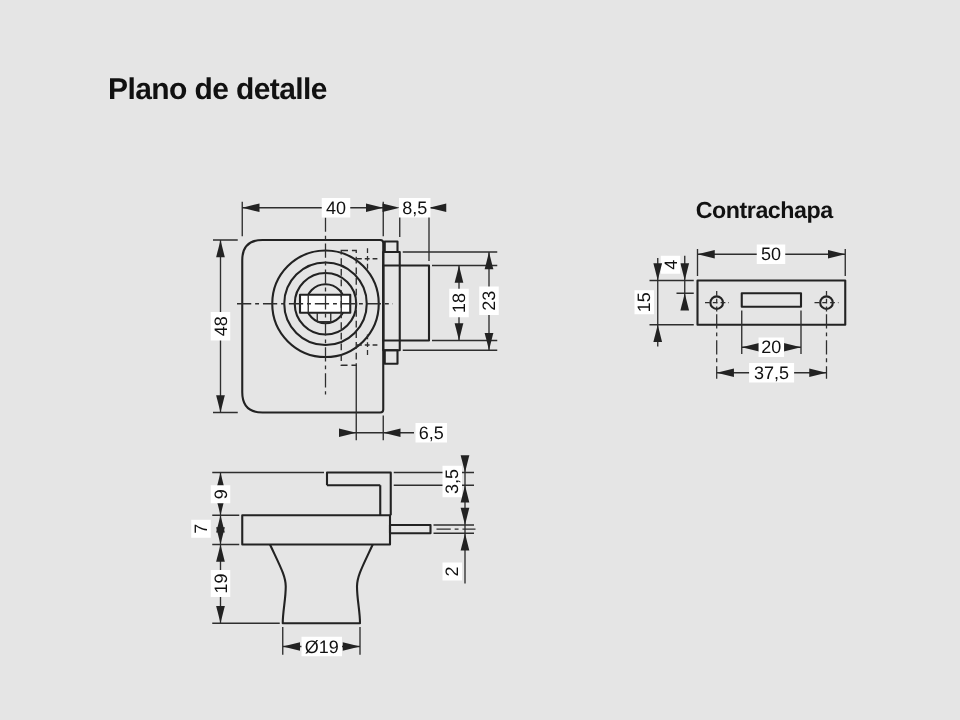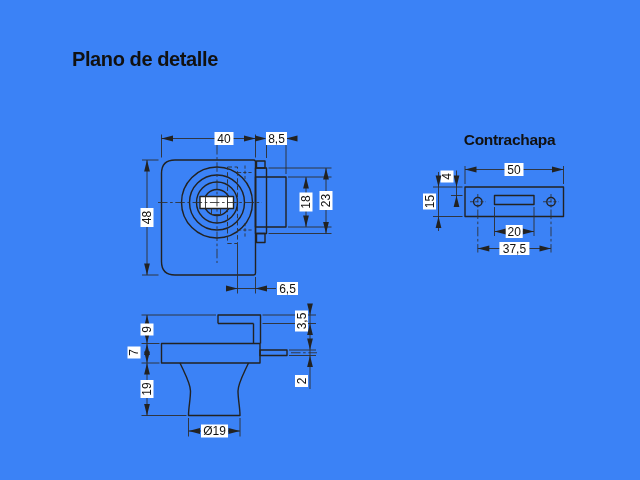--- a/index.html
+++ b/index.html
@@ -1,16 +1,16 @@
 <!DOCTYPE html>
 <html><head>
 <meta charset="utf-8">
 <style>
   html,body{margin:0;padding:0;background:#fff;}
-  .page{position:relative;width:640px;height:480px;background:#3b82f6;overflow:hidden;
+  .page{position:relative;width:640px;height:480px;background:#e5e5e5;overflow:hidden;
         font-family:"Liberation Sans",sans-serif;}
   svg{display:block;}
   .outline{stroke:#222;stroke-width:1.4;fill:none;stroke-linejoin:round;}
   .outline-f{stroke:#222;stroke-width:1.4;fill:#fff;stroke-linejoin:round;}
   .thin{stroke:#2e2e2e;stroke-width:0.9;fill:none;}
   .hidden-line{stroke:#2e2e2e;stroke-width:0.9;fill:none;stroke-dasharray:4.5 2.6;}
   .center-line{stroke:#2e2e2e;stroke-width:0.85;fill:none;stroke-dasharray:9.5 2.6 2.6 2.6;}
   .dashdot-sm{stroke:#2e2e2e;stroke-width:0.85;fill:none;stroke-dasharray:3.2 2;}
   .arrow{fill:#222;stroke:none;}
   text{fill:#111;font-family:"Liberation Sans",sans-serif;font-size:12px;

